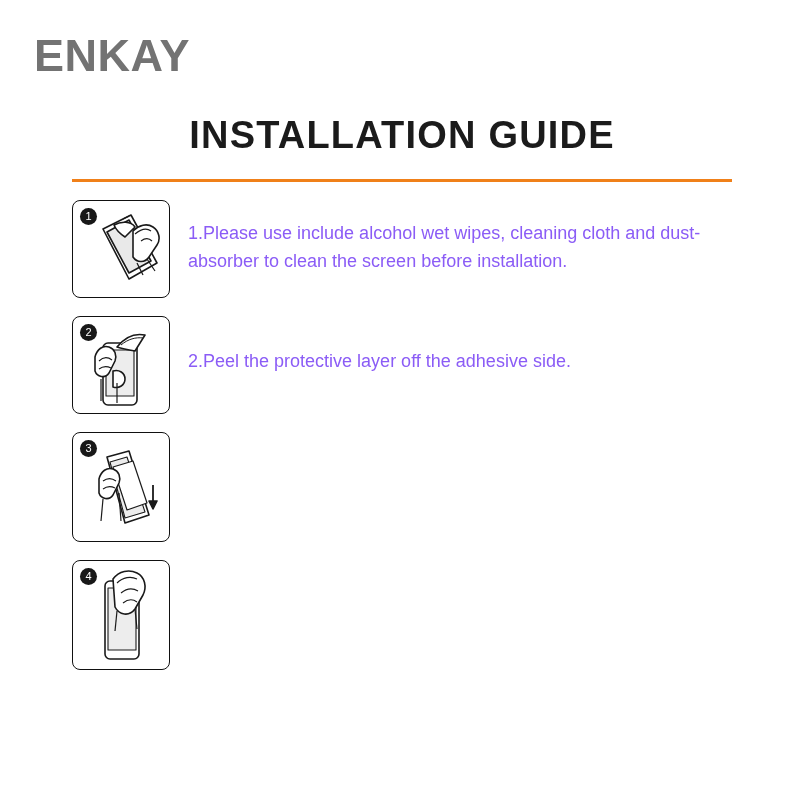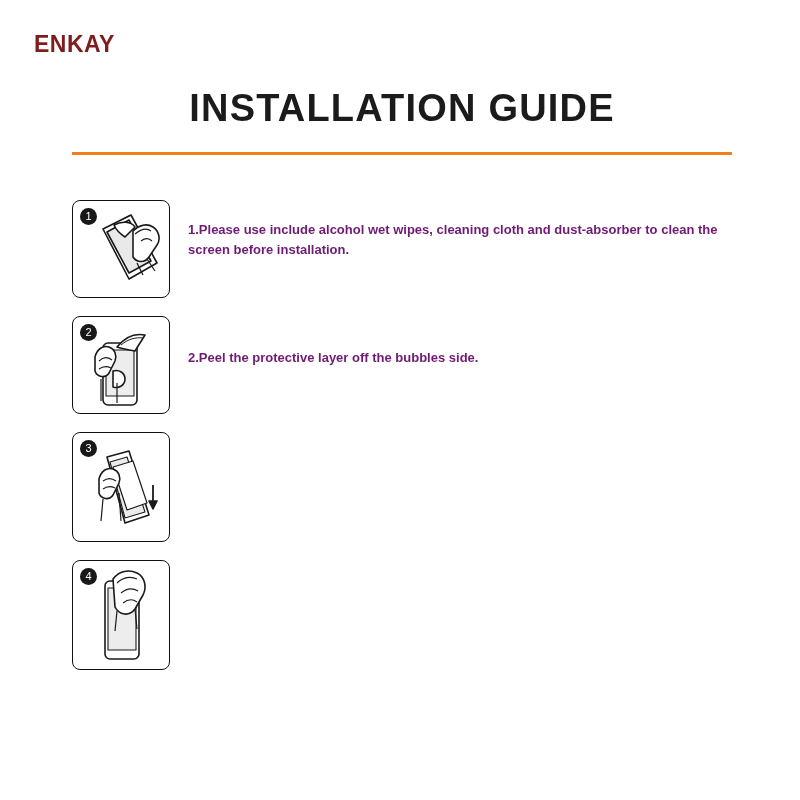--- a/index.html
+++ b/index.html
@@ -19,32 +19,32 @@
     width: 800px;
     height: 800px;
     background: #ffffff;
     box-sizing: border-box;
   }
   
   .brand {
     position: absolute;
     left: 34px;
     top: 33px;
-    font-size: 23px;
+    font-size: 45px;
     font-weight: bold;
     letter-spacing: 0.5px;
-    color: #7f1d1d;
+    color: #737373;
     font-family: "Liberation Sans", sans-serif;
     line-height: 1;
   }
   
   .title-wrap {
     position: absolute;
     left: 72px;
-    top: 88px;
+    top: 115px;
     width: 660px;
   }
   .title {
     text-align: center;
     font-size: 38px;
     font-weight: bold;
     color: #1b1b1b;
     letter-spacing: 1.2px;
     font-family: "Liberation Sans", sans-serif;
     line-height: 1.1;
@@ -91,26 +91,25 @@
     background: #181818;
     color: #fff;
     font-size: 11px;
     line-height: 17px;
     text-align: center;
     font-family: "Liberation Sans", sans-serif;
     z-index: 5;
   }
   .step-text {
     padding-left: 18px;
-    font-size: 13px;
-    color: #701a75;
+    font-size: 18px;
+    color: #8b5cf6;
     line-height: 1.55;
     font-family: "Liberation Sans", sans-serif;
     max-width: 540px;
-    font-weight: bold;
   }
   .step-text .num {
     letter-spacing: 0;
   }
   .step1 .step-text { padding-top: 20px; }
   .step2 .step-text { padding-top: 32px; }
   .step3 .step-text { padding-top: 28px; }
   .step4 .step-text { padding-top: 20px; }
 
   .art {
@@ -181,21 +180,21 @@
 
               <path d="M40 54 C46 52 52 56 52 62 C52 68 46 72 40 70 Z" fill="#ffffff"></path>
 
               <path d="M28 62 L28 84" stroke-width="1.2" fill="none"></path>
               <path d="M44 66 L44 86" stroke-width="1.2" fill="none"></path>
             </g>
           </svg>
         </div>
       </div>
       <div class="step-text">
-        <span class="num">2.</span><span>Peel the protective layer off the bubbles side.</span>
+        <span class="num">2.</span><span>Peel the protective layer off the adhesive side.</span>
       </div>
     </div>
 
     <div class="step step3">
       <div class="thumb tall">
         <span class="badge">3</span>
         <div class="art">
           <svg width="96" height="108" viewBox="0 0 96 108" fill="none" xmlns="http://www.w3.org/2000/svg">
             <g stroke="#1a1a1a" stroke-width="1.6" fill="#ffffff" stroke-linejoin="round">
 

